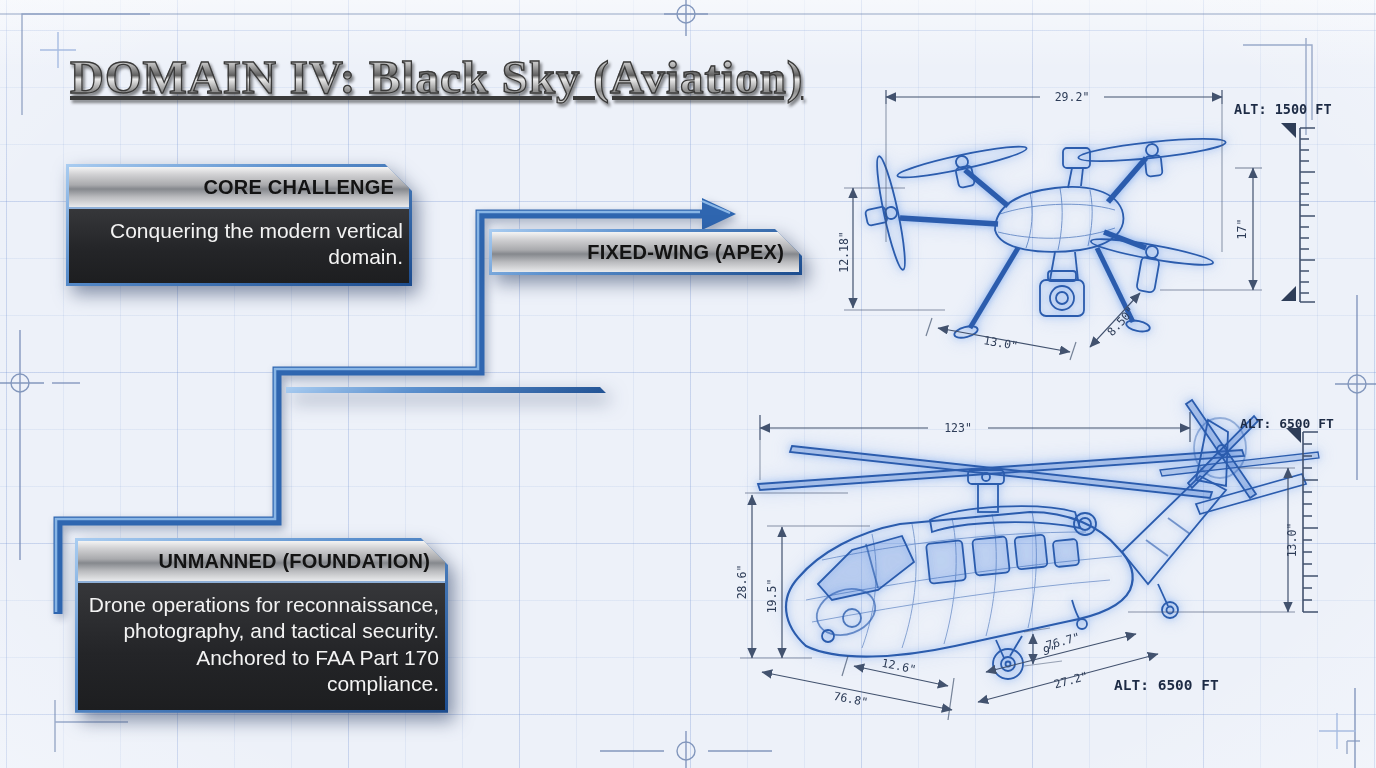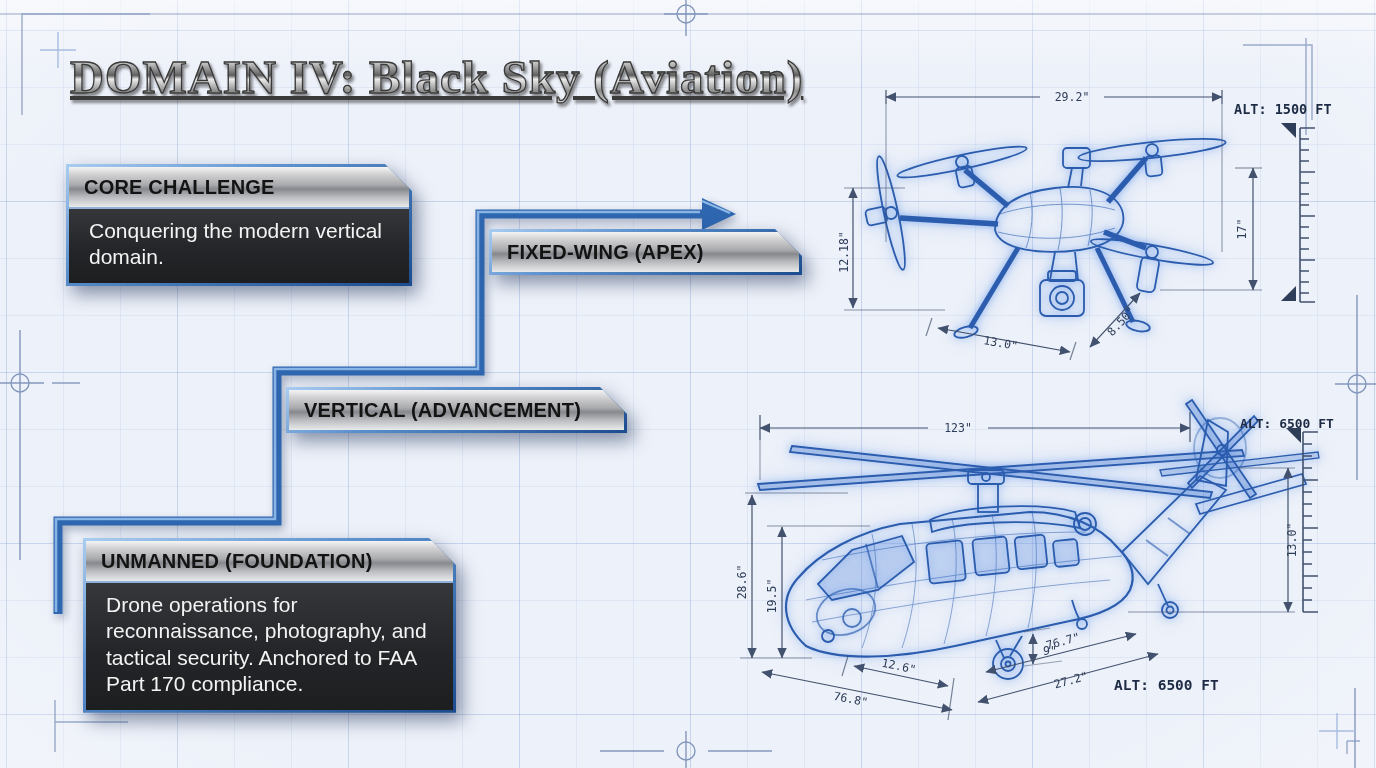--- a/index.html
+++ b/index.html
@@ -25,35 +25,35 @@
   .title{
     position:absolute;left:70px;top:50px;margin:0;z-index:3;
     font-family:"Liberation Serif", serif;font-weight:bold;font-size:47px;letter-spacing:1px;
     background:linear-gradient(180deg,#ffffff 2%,#bdbdbd 26%,#5f5f5f 47%,#ececec 54%,#8d8d8d 76%,#d6d6d6 100%);
     -webkit-background-clip:text;background-clip:text;color:transparent;
     -webkit-text-stroke:1.3px #3a3a3a;
     filter:drop-shadow(2px 3px 1.5px rgba(0,0,0,.45));
     white-space:nowrap;
     text-decoration:underline;
   }
-  .callout-wrap{position:absolute;z-index:3;filter:drop-shadow(6px 8px 9px rgba(25,45,85,.5));}
+  .callout-wrap{position:absolute;z-index:3;filter:drop-shadow(6px 8px 9px rgba(25,45,85,.5));text-align:right;}
   .callout{
     clip-path:polygon(0 0, calc(100% - 27px) 0, 100% 27px, 100% 100%, 0 100%);
     background:linear-gradient(155deg,#aacdf1 0%,#5a8fcd 38%,#1c4c8e 100%);
     padding:3px;
   }
   .callout-header{
     background:linear-gradient(180deg,#f4f4f4 0%,#d2d2d4 18%,#a9aaad 45%,#85888d 55%,#babbbe 75%,#e9eaec 100%);
     color:#131313;font-weight:bold;font-size:20px;letter-spacing:.2px;
     padding:9px 15px 8px;
   }
   .callout-body{
     background:linear-gradient(180deg,#36373a 0%,#242528 55%,#1d1e20 100%);
     color:#f3f3f3;font-size:21px;line-height:1.26;
-    padding:9px 20px 12px;border-top:2px solid #8fb0d8;
+    padding:9px 6px 12px;border-top:2px solid #8fb0d8;
   }
   .dim{font-family:"DejaVu Sans Mono", monospace;font-size:11.5px;fill:#2e3d58;}
   .alt{font-family:"DejaVu Sans Mono", monospace;font-weight:bold;fill:#1d2b45;}
 </style>
 </head>
 <body>
 
 <div class="stage">
   <div class="vignette"></div>
 
@@ -302,23 +302,22 @@
   </div>
 
   <div class="callout-wrap" style="left:489px;top:229px;width:313px;border-radius:15px;">
     <div class="callout">
       <div class="callout-header">FIXED-WING (APEX)</div>
     </div>
   </div>
 
   <div class="callout-wrap" style="left:286px;top:387px;width:341px;">
     <div class="callout">
-      <div class="callout-header">VERTICAL (ADVANCEMENT)</div>
     </div>
   </div>
 
-  <div class="callout-wrap" style="left:75px;top:538px;width:373px;margin-left:8px;">
+  <div class="callout-wrap" style="left:75px;top:538px;width:373px;">
     <div class="callout">
       <div class="callout-header">UNMANNED (FOUNDATION)</div>
       <div class="callout-body">Drone operations for reconnaissance, photography, and tactical security. Anchored to FAA Part 170 compliance.</div>
     </div>
   </div>
 </div>
 
 </body></html>

